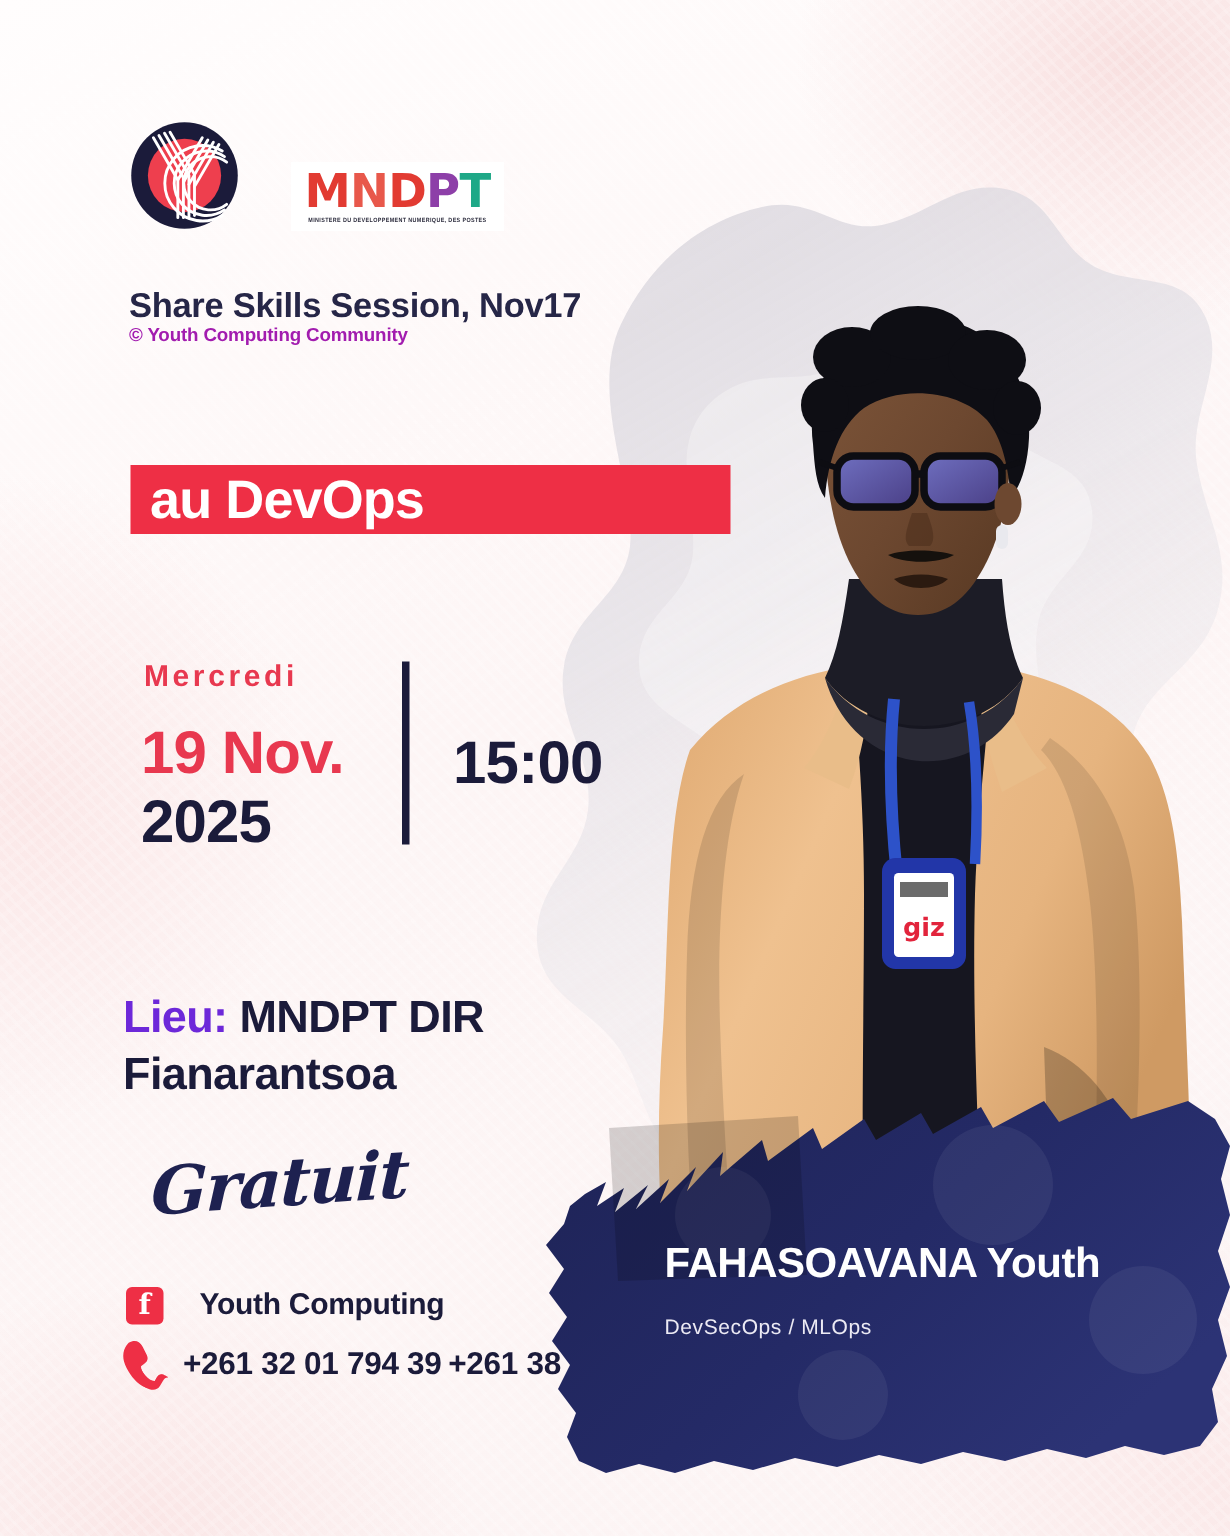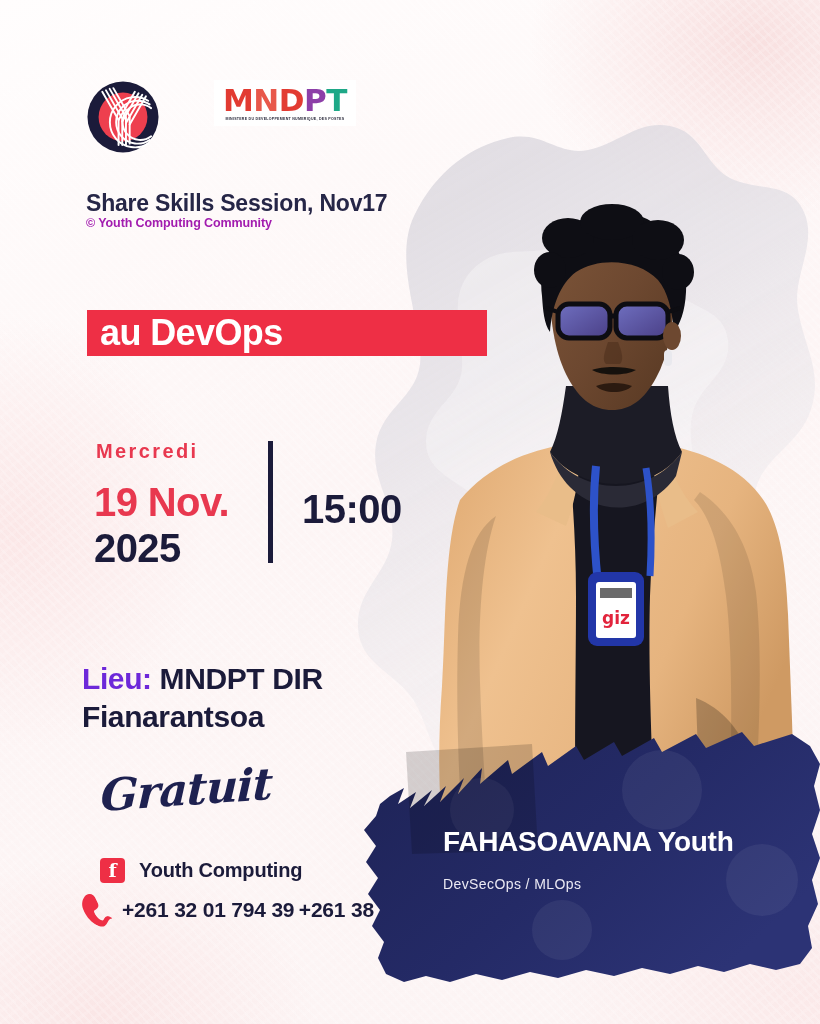--- a/index.html
+++ b/index.html
@@ -51,22 +51,22 @@
     left: 400px; top: 200px;
     width: 420px; height: 660px;
   }
   .portrait svg { width: 100%; height: 100%; display: block; }
 
   
   .logo-row {
     position: absolute;
     left: 86px; top: 80px;
     display: flex;
-    align-items: flex-start;
-    gap: 54px;
+    align-items: flex-end;
+    gap: 34px;
   }
   .yc-logo { width: 74px; height: 74px; display: block; }
 
   .mndpt {
     background: #ffffff;
     padding: 5px 9px 4px 9px;
     display: flex;
     flex-direction: column;
     align-items: center;
     line-height: 1;
@@ -222,22 +222,21 @@
     transform-origin: left bottom;
     white-space: nowrap;
   }
 
   
   .fb-row {
     position: absolute;
     left: 84px; top: 858px;
     display: flex;
     align-items: center;
-    gap: 14px;
-    margin-left: 16px;
+    gap: 24px;
   }
   .fb-icon {
     width: 25px; height: 25px;
     background: #ee2f45;
     border-radius: 4px;
     position: relative;
     flex: none;
   }
   .fb-icon::after {
     content: "f";

